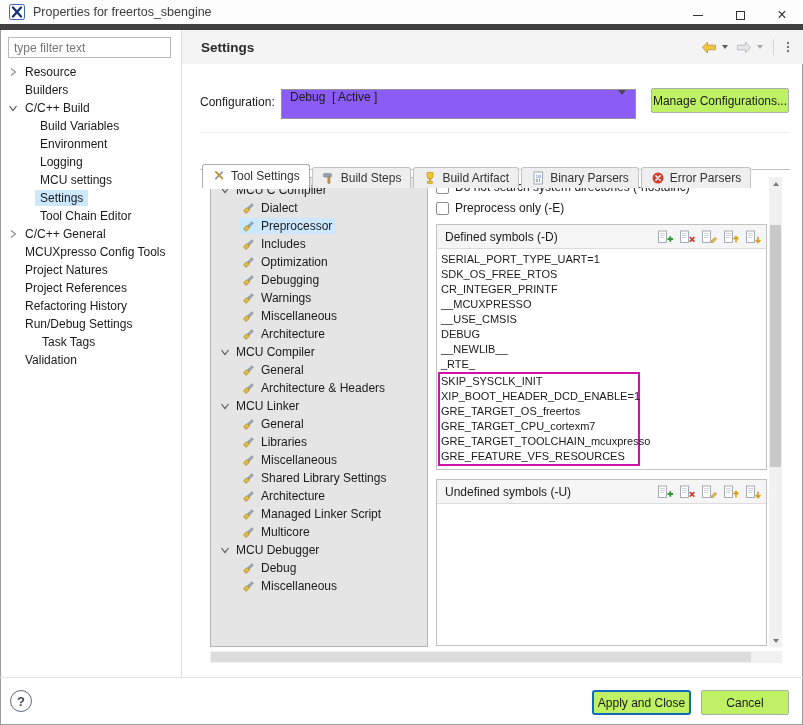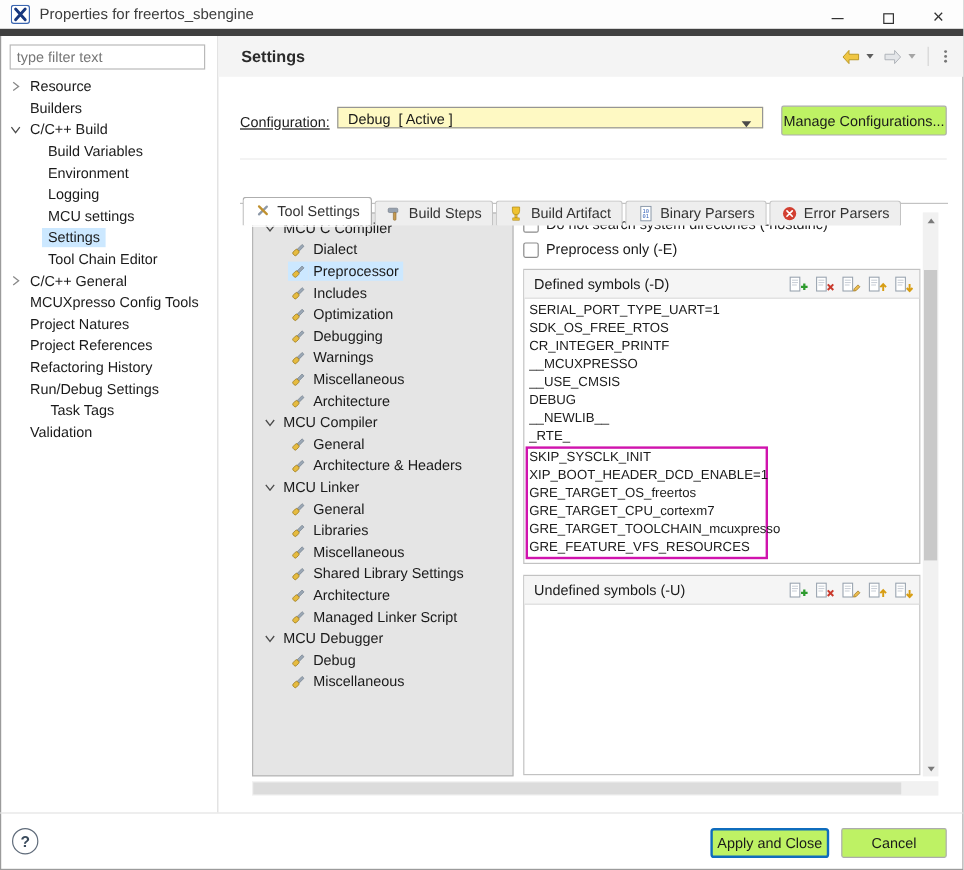--- a/index.html
+++ b/index.html
@@ -27,22 +27,22 @@
   .side-divider{position:absolute;left:181px;top:30px;width:1px;height:647px;background:#dcdcdc;}
   
   .page-header{position:absolute;left:182px;top:30px;width:621px;height:34px;background:#f4f4f4;display:flex;align-items:center;}
   .page-title{margin-left:19px;font-size:13.5px;font-weight:bold;color:#2b2b2b;}
   .nav-icons{position:absolute;right:8px;top:0;height:34px;display:flex;align-items:center;gap:3px;}
   .nav-btn{display:inline-flex;align-items:center;padding:2px;}
   .nav-caret{width:0;height:0;border-left:3.5px solid transparent;border-right:3.5px solid transparent;border-top:4px solid #5c5c5c;margin-right:3px;}
   .nav-caret.dim{border-top-color:#a5a5a5;}
   .nav-sep{width:1px;height:16px;background:#d5d5d5;margin:0 4px;}
   
-  .cfg-label{position:absolute;left:200px;top:95px;text-decoration:underline;}
-  .combo{position:absolute;left:281px;top:89px;width:355px;height:18px;border:1px solid #959595;background:#fef9c3;display:flex;align-items:flex-end;}
+  .cfg-label{position:absolute;left:200px;top:95px;}
+  .combo{position:absolute;left:281px;top:89px;width:355px;height:30px;border:1px solid #959595;background:#8b5cf6;display:flex;align-items:flex-start;}
   .combo-value{margin-left:8px;flex:1;white-space:pre;}
   .combo-arrow{width:0;height:0;border-left:4px solid transparent;border-right:4px solid transparent;border-top:5px solid #4a4a4a;margin-right:9px;}
   .btn{background:#bef264;border:1px solid #acacac;border-radius:2px;font:12px "Liberation Sans","DejaVu Sans",sans-serif;color:#1a1a1a;}
   .manage-btn{position:absolute;left:651px;top:88px;width:138px;height:25px;}
   .cfg-sep{position:absolute;left:200px;top:132px;width:589px;height:1px;background:#ececec;}
   
   .tabs{position:absolute;left:202px;top:164px;height:24px;display:flex;align-items:flex-end;z-index:3;}
   .tab{display:inline-flex;align-items:center;gap:5px;padding:3px 9px 4px;border:1px solid #c3c3c3;border-bottom:none;
        background:#eeeeee;height:21px;border-radius:3px 3px 0 0;margin-right:2px;color:#333;position:relative;white-space:nowrap;}
   .tab.active{background:#fff;border-color:#aeaeae;height:24px;z-index:4;}
@@ -496,20 +496,32 @@
           <svg width="13" height="13" viewBox="0 0 13 13">
             <g transform="rotate(45 6.5 6.5)">
               <rect x="5.4" y="0.8" width="2.2" height="6" fill="#9aa7b5" stroke="#6c7886" stroke-width="0.5"></rect>
               <rect x="4.6" y="6.6" width="3.8" height="5.2" rx="1.3" fill="#e6bb3f" stroke="#97761c" stroke-width="0.6"></rect>
             </g>
           </svg>
         </span>
         <span class="t-label">Managed Linker Script</span>
       </div>
       <div class="t-row">
+        <span class="t-indent"></span>
+        <span class="t-icon">
+          <svg width="13" height="13" viewBox="0 0 13 13">
+            <g transform="rotate(45 6.5 6.5)">
+              <rect x="5.4" y="0.8" width="2.2" height="6" fill="#9aa7b5" stroke="#6c7886" stroke-width="0.5"></rect>
+              <rect x="4.6" y="6.6" width="3.8" height="5.2" rx="1.3" fill="#e6bb3f" stroke="#97761c" stroke-width="0.6"></rect>
+            </g>
+          </svg>
+        </span>
+        <span class="t-label">Multicore</span>
+      </div>
+      <div class="t-row">
         <span class="twisty">
           <svg width="10" height="10" viewBox="0 0 10 10">
             <path d="M1.5 3 L5 7.5 L8.5 3" fill="none" stroke="#4d4d4d" stroke-width="1.1"></path>
           </svg>
         </span>
         <span class="t-label">MCU Debugger</span>
       </div>
       <div class="t-row">
         <span class="t-indent"></span>
         <span class="t-icon">

